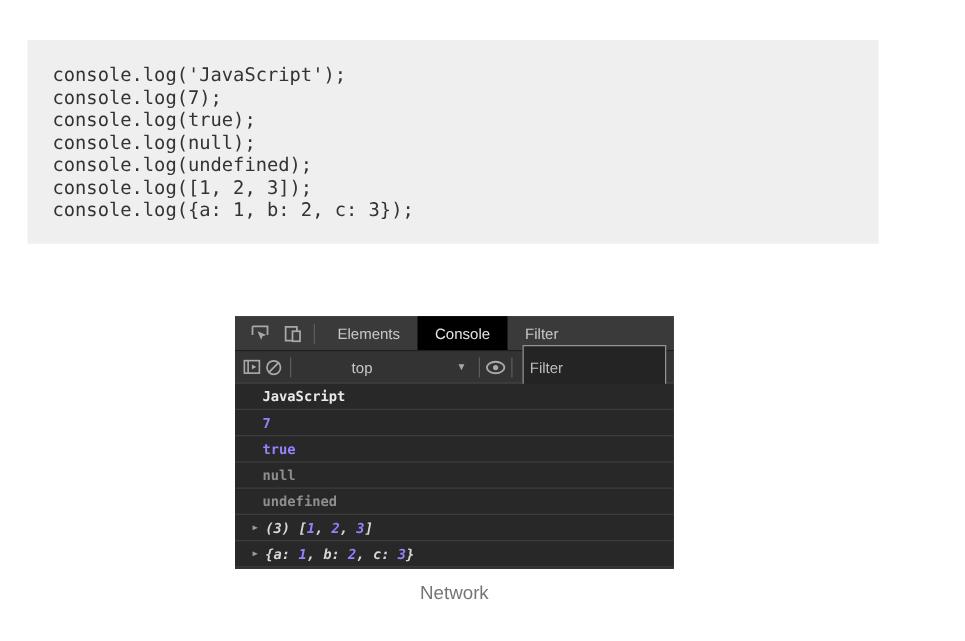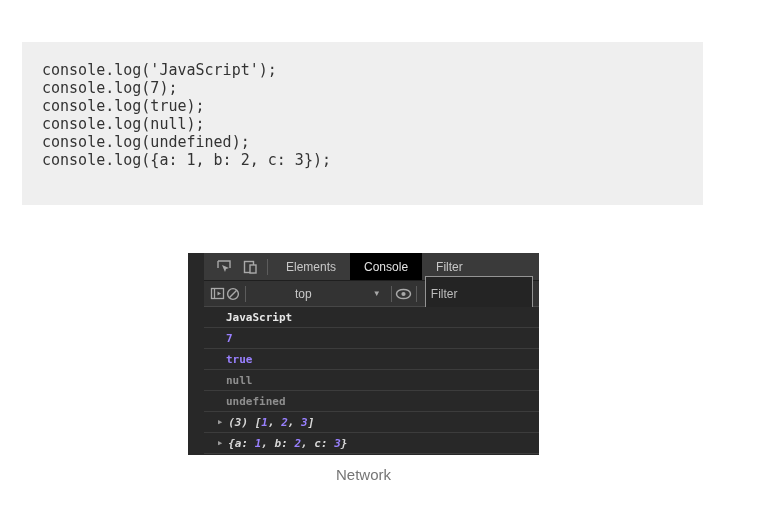--- a/index.html
+++ b/index.html
@@ -1,34 +1,33 @@
 <!DOCTYPE html>
 <html><head>
 <meta charset="utf-8">
 <style>
   * { margin: 0; padding: 0; box-sizing: border-box; }
   html, body { width: 772px; height: 513px; background: #ffffff; overflow: hidden; }
   body { position: relative; font-family: "Liberation Sans", sans-serif; }
 
   
   .code-block {
-    position: absolute; left: 22px; top: 42px; width: 681px; height: 163px;
+    position: absolute; left: 22px; top: 32px; width: 681px; height: 163px;
     background: #efefef; padding: 19px 0 0 20px;
   }
   .code-line {
     font-family: "DejaVu Sans Mono", monospace;
     font-size: 15px; line-height: 18px; color: #333333; white-space: pre;
   }
 
   
   .devtools {
     position: absolute; left: 188px; top: 253px; width: 351px; height: 202px;
     background: #282828; display: flex; flex-direction: column;
     font-family: "Liberation Sans", sans-serif;
-    padding-left: 16px;
   }
   .tabbar {
     height: 28px; flex: 0 0 28px; background: #3a3a3a; border-bottom: 1px solid #1f1f1f;
     display: flex; align-items: stretch;
   }
   .tabbar-icons { display: flex; align-items: center; padding-left: 7px; }
   .icon-btn { display: flex; align-items: center; justify-content: center; width: 26px; height: 100%; cursor: pointer; }
   .vdiv { width: 1px; height: 16px; background: #5c5c5c; align-self: center; margin: 0 4px; }
   .tab {
     display: flex; align-items: center; padding: 0 14px;
@@ -79,20 +78,21 @@
 </head>
 <body>
 
 <div class="code-block">
   <div>
       <div class="code-line">console.log('JavaScript');</div>
       <div class="code-line">console.log(7);</div>
       <div class="code-line">console.log(true);</div>
       <div class="code-line">console.log(null);</div>
       <div class="code-line">console.log(undefined);</div>
+      <div class="code-line">console.log([1, 2, 3]);</div>
       <div class="code-line">console.log({a: 1, b: 2, c: 3});</div>
     </div>
 </div>
 
 <div class="devtools">
 
   <div class="tabbar">
     <div class="tabbar-icons">
       <div class="icon-btn">
         <svg width="16" height="16" viewBox="0 0 16 16">

